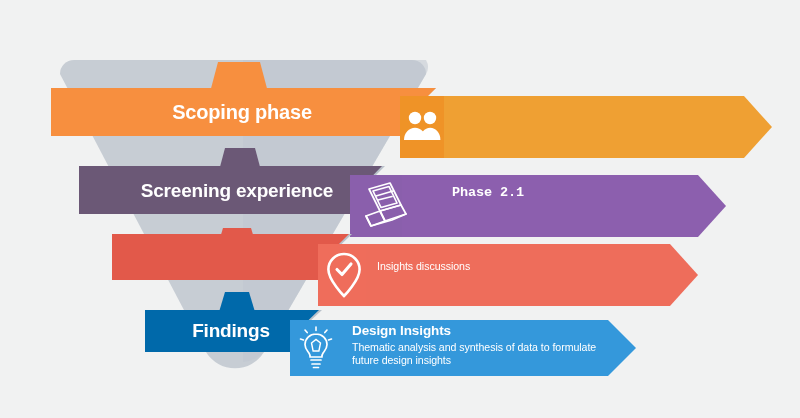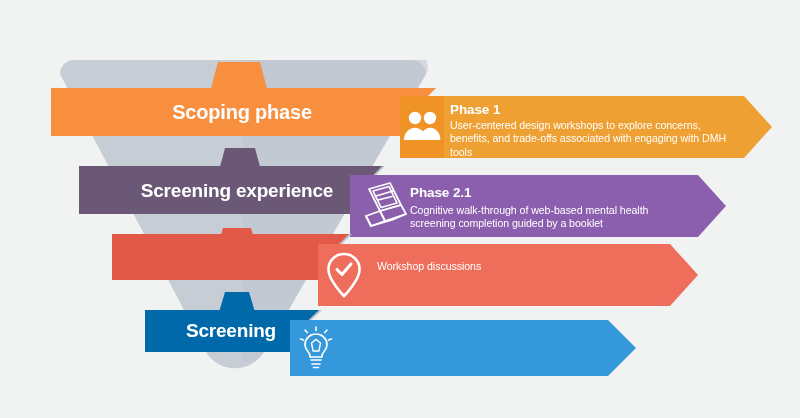--- a/index.html
+++ b/index.html
@@ -121,30 +121,29 @@
       <path d="M300.5,339 l3,0.9" stroke-width="1.6"></path>
       <path d="M331.5,339 l-3,0.9" stroke-width="1.6"></path>
     </g>
   </svg>
 
   <div class="stage-label lbl-1" style="left:51px;top:101px;width:382px;">Scoping phase</div>
 
   <div class="stage-label lbl-2" style="left:79px;top:180px;width:300px;">Screening experience</div>
 
 
-  <div class="stage-label lbl-4" style="left:145px;top:320px;width:172px;">Screening</div>
+  <div class="stage-label lbl-4" style="left:145px;top:320px;width:172px;">Findings</div>
 
-  <div class="phase-text" style="left:450px;top:102px;width:290px;">
-    <div class="phase-title">Phase 1</div>
-    <div class="phase-desc big" style="margin-top:1px;">User-centered design workshops to explore concerns, benefits, and trade-offs associated with engaging with DMH tools</div>
-  </div>
 
-  <div class="phase-text" style="left:410px;top:185px;width:275px;">
+  <div class="phase-text" style="left:452px;top:185px;width:275px;font-family:Liberation Mono, monospace;">
     <div class="phase-title">Phase 2.1</div>
-    <div class="phase-desc big" style="margin-top:3px;">Cognitive walk-through of web-based mental health screening completion guided by a booklet</div>
   </div>
 
   <div class="phase-text" style="left:377px;top:257px;width:280px;">
-    <div class="phase-desc big" style="margin-top:3px;">Workshop discussions</div>
+    <div class="phase-desc big" style="margin-top:3px;">Insights discussions</div>
   </div>
 
+  <div class="phase-text" style="left:352px;top:323px;width:250px;">
+    <div class="phase-title">Design Insights</div>
+    <div class="phase-desc big" style="margin-top:2px;">Thematic analysis and synthesis of data to formulate future design insights</div>
+  </div>
 
 </div>
 
 </body></html>

